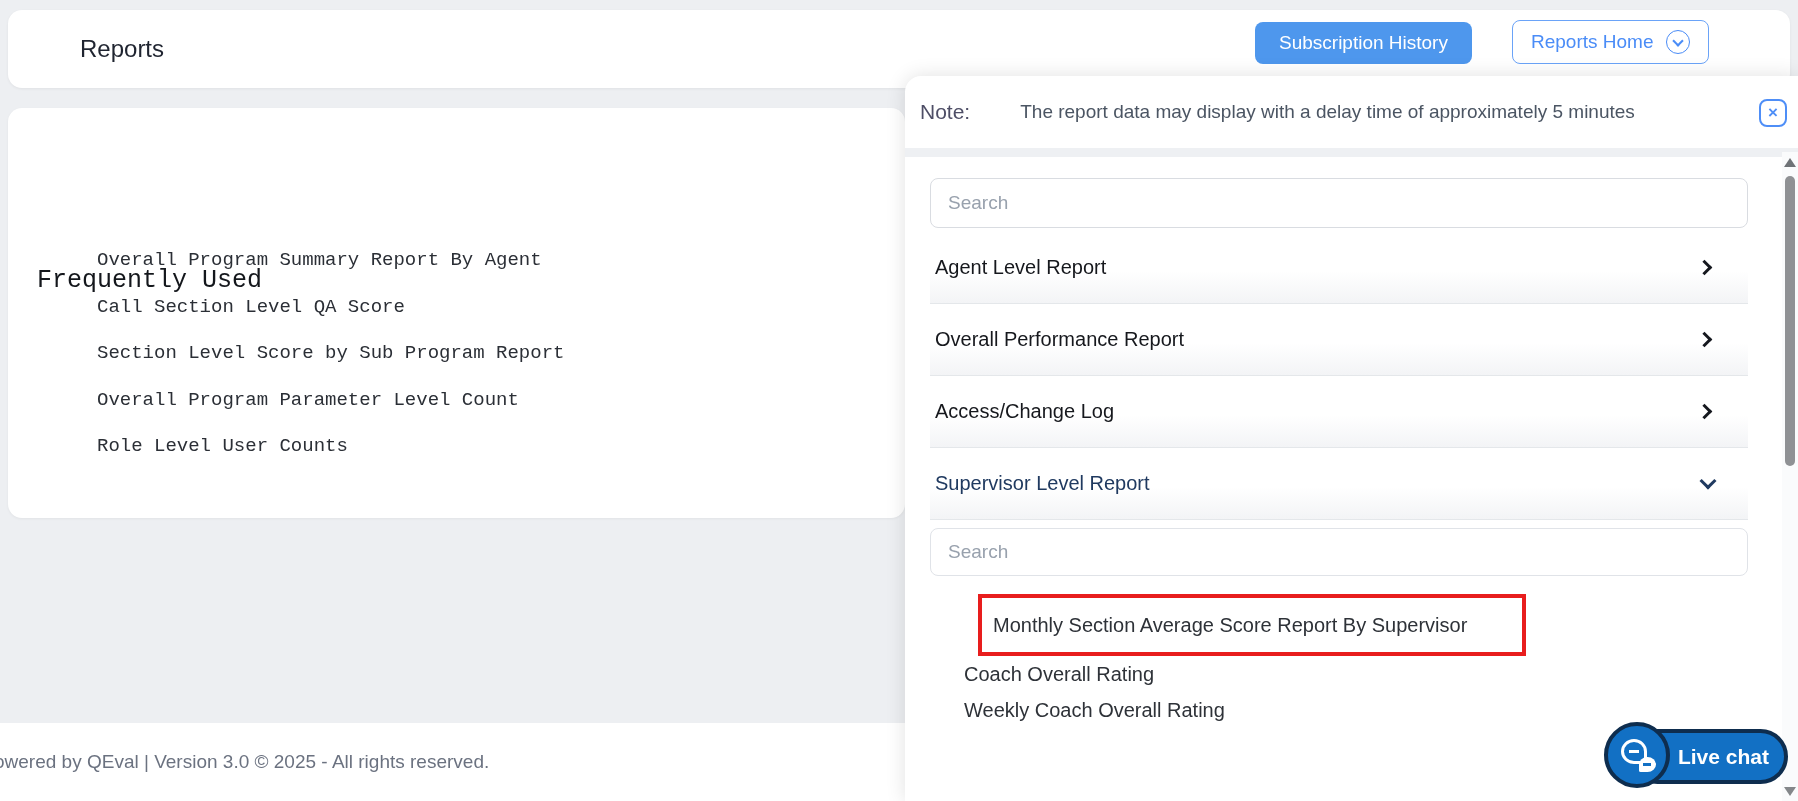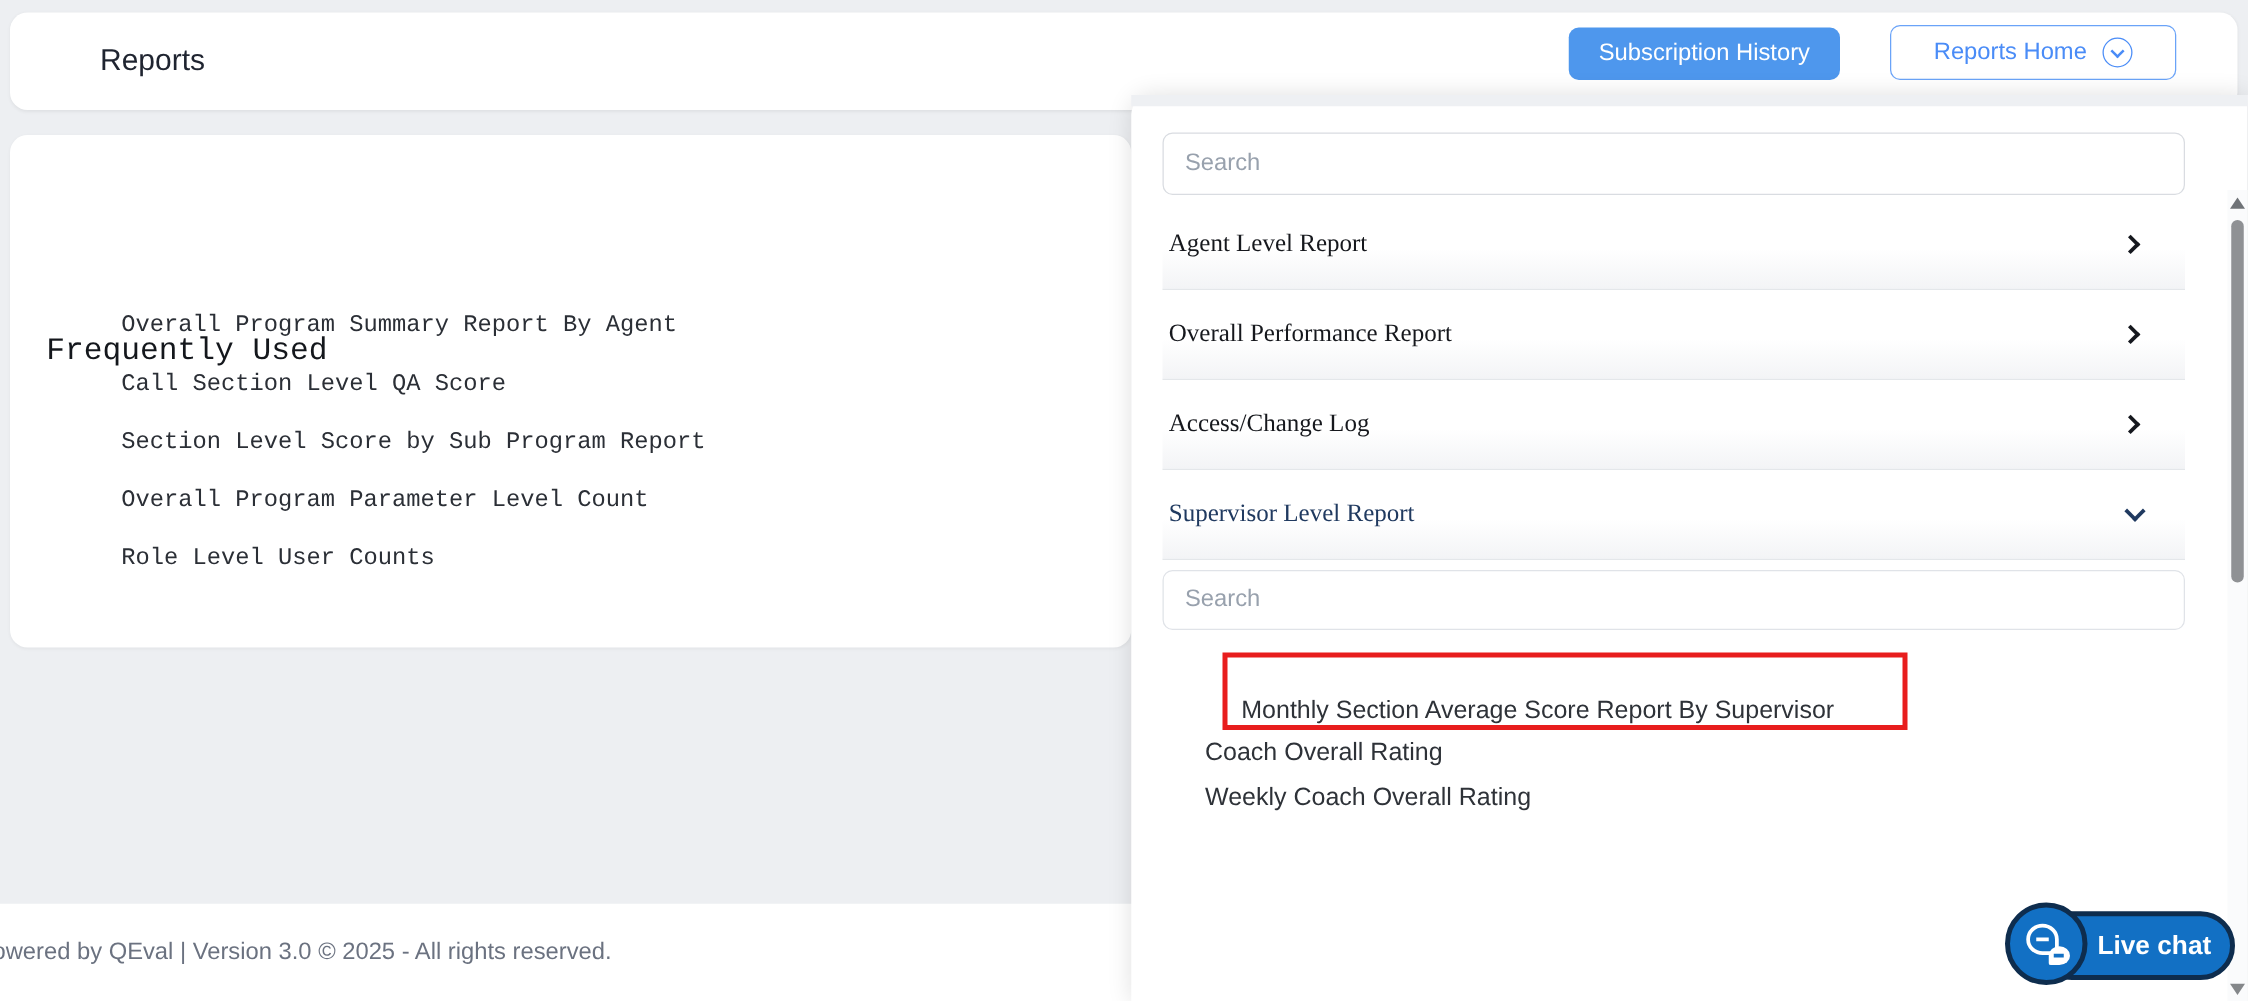--- a/index.html
+++ b/index.html
@@ -7,21 +7,21 @@
     font-family:"Liberation Sans", sans-serif; background:#edeff2; }
 
   
   .header-card { position:absolute; left:8px; top:10px; width:1782px; height:78px;
     background:#fff; border-radius:14px; box-shadow:0 1px 3px rgba(0,0,0,.06); }
   .page-title { position:absolute; left:72px; top:0; height:78px; line-height:78px;
     font-size:24px; color:#1f2430; }
   .btn-primary { position:absolute; left:1247px; top:12px; height:42px; padding:0 24px;
     background:#4e97ed; color:#fff; font-size:19px; border:none; border-radius:8px;
     font-family:"Liberation Sans",sans-serif; cursor:pointer; }
-  .btn-outline { position:absolute; left:1504px; top:10px; height:44px; padding:0 34px;
+  .btn-outline { position:absolute; left:1504px; top:10px; height:44px; padding:0 18px;
     background:#fff; color:#4a8cf7; font-size:19px; border:1.5px solid #6aa3f8;
     border-radius:8px; display:flex; align-items:center; gap:12px;
     font-family:"Liberation Sans",sans-serif; cursor:pointer; }
   .circle-chev { width:24px; height:24px; border:1.5px solid #4a8cf7; border-radius:50%;
     position:relative; display:inline-block; }
   .circle-chev i { position:absolute; left:7px; top:6px; width:8px; height:8px;
     border-right:2px solid #4a8cf7; border-bottom:2px solid #4a8cf7; transform:rotate(45deg); }
 
   
   .fu-card { position:absolute; left:8px; top:108px; width:897px; height:410px;
@@ -53,30 +53,30 @@
 
   .list-wrap { position:relative; padding:0 50px 0 25px; }
   .search-input { display:block; width:100%; height:50px; margin-top:21px;
     border:1px solid #d9dce1; border-radius:8px; font-size:19px; padding-left:17px;
     color:#333; outline:none; font-family:"Liberation Sans",sans-serif; background:#fff; }
   .search-input::placeholder { color:#98a1ad; }
   .cat-row { height:72px; display:flex; align-items:center; justify-content:space-between;
     border-bottom:1px solid #e4e7ea; cursor:pointer;
     background:linear-gradient(#ffffff 55%, #f3f4f6 100%); }
   .cat-row:first-of-type { margin-top:4px; }
-  .cat-label { padding-left:5px; font-size:20px; color:#16181d;font-family:Liberation Serif, serif; }
+  .cat-label { padding-left:5px; font-size:20px; color:#16181d; }
   .cat-row.expanded .cat-label { color:#203a60; }
   .chev-right { width:11px; height:11px; margin-right:38px;
     border-right:3px solid #15181e; border-bottom:3px solid #15181e; transform:rotate(-45deg); }
   .chev-down { width:12px; height:12px; margin-right:34px; margin-top:-6px;
     border-right:3px solid #203a60; border-bottom:3px solid #203a60; transform:rotate(45deg); }
 
   .sub-search { margin-top:8px; height:48px; border:1px solid #e0e3e8; }
   .highlight-box { margin-top:18px; margin-left:48px; width:548px; height:62px;
-    border:4px solid #e81d1d; display:flex; align-items:flex-end; padding-left:11px; }
+    border:4px solid #e81d1d; display:flex; align-items:center; padding-left:11px; }
   .sub-item { font-size:20px; color:#2e3238; cursor:pointer; }
   .sub-row { height:36px; margin-left:34px; display:flex; align-items:center; }
 
   
   .scrollbar { position:absolute; right:0; top:76px; width:16px; height:649px;
     background:#fafbfc; }
   .sb-up { position:absolute; top:6px; left:2px; width:0; height:0;
     border-left:6px solid transparent; border-right:6px solid transparent;
     border-bottom:9px solid #6f7377; cursor:pointer; }
   .sb-thumb { position:absolute; top:24px; left:3px; width:10px; height:290px;
@@ -125,20 +125,25 @@
     <li>Role Level User Counts</li>
   </ul>
 </div>
 
 <div class="footer">
   <div class="footer-text">owered by QEval | Version 3.0 © 2025 - All rights reserved.</div>
 </div>
 
 <div class="panel">
 
+  <div class="note-row">
+    <span class="note-label">Note:</span>
+    <span class="note-msg">The report data may display with a delay time of approximately 5 minutes</span>
+    <button class="note-close">×</button>
+  </div>
 
   <div class="panel-divider"></div>
 
   <div class="list-wrap">
     <input class="search-input" type="text" placeholder="Search" style="">
 
     <div class="cat-row">
       <span class="cat-label">Agent Level Report</span>
       <span class="chev-right"></span>
     </div>

